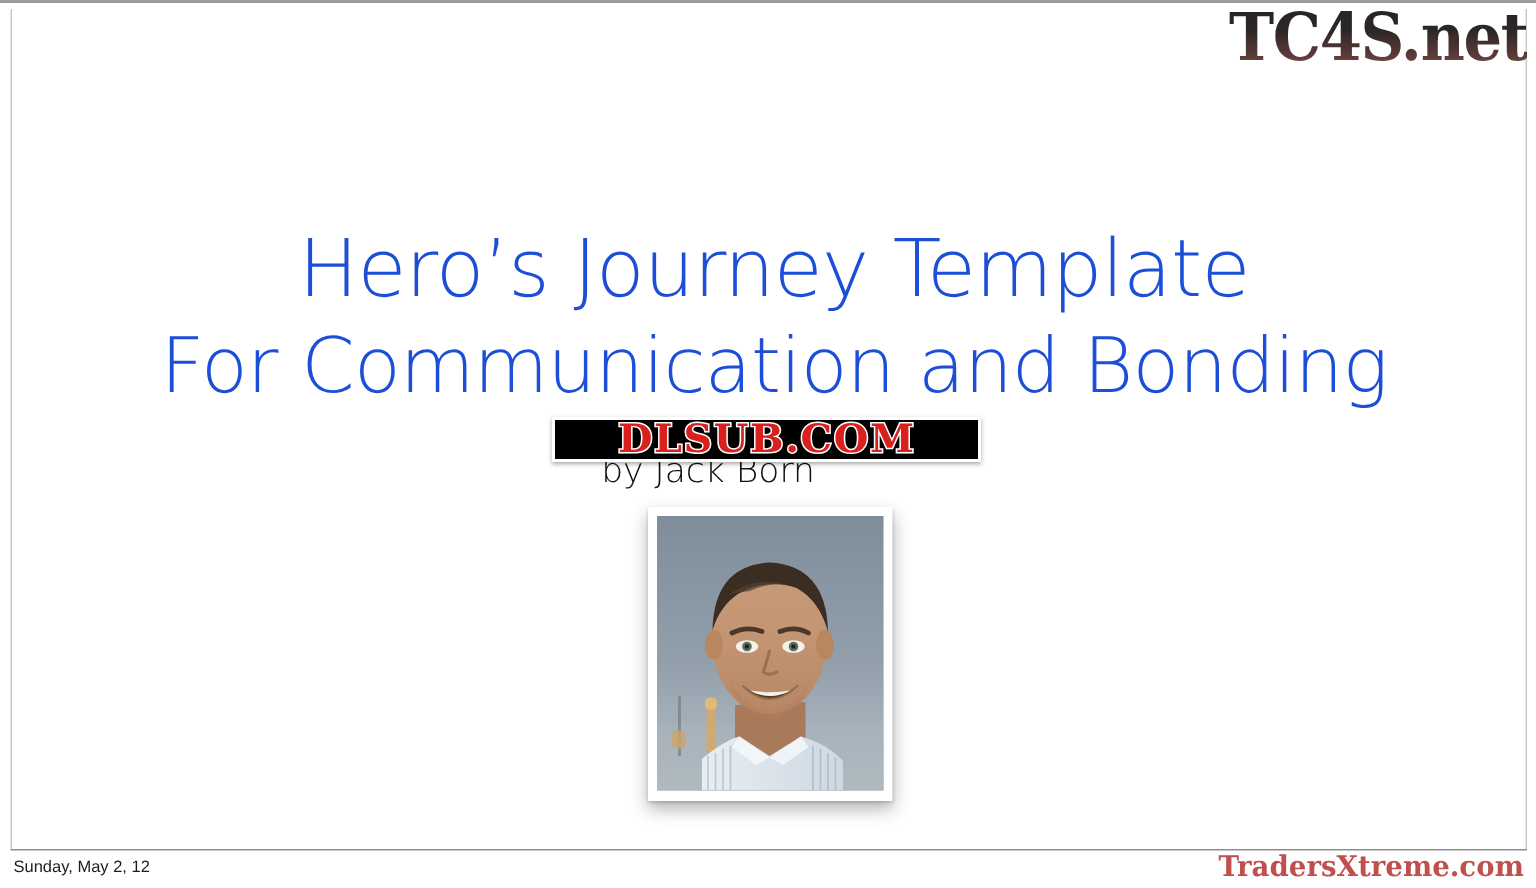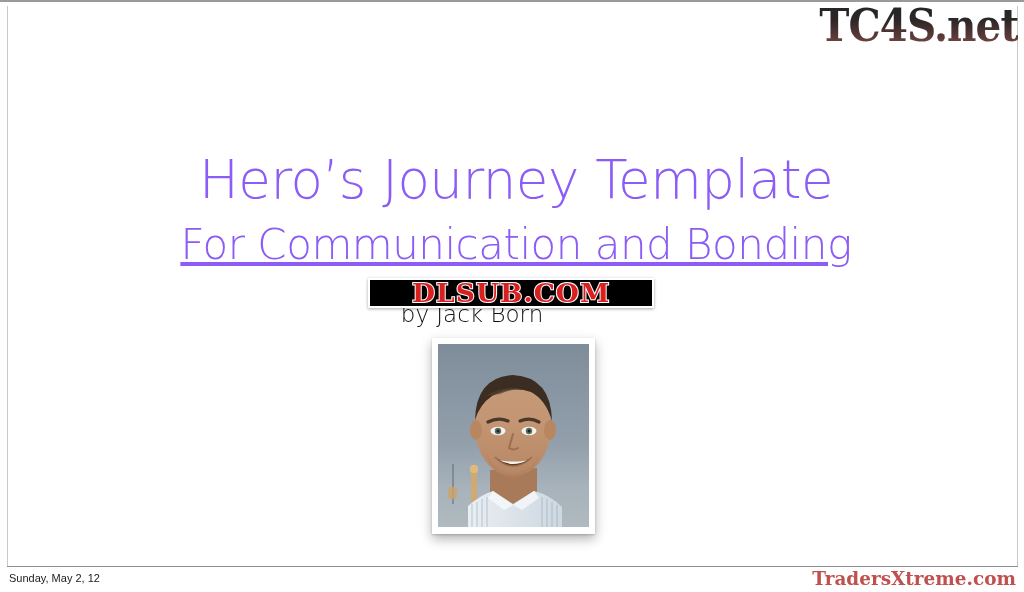--- a/index.html
+++ b/index.html
@@ -50,35 +50,34 @@
   .title-block {
     position: absolute;
     left: 0;
     top: 148px;
     width: 1024px;
     text-align: center;
     pointer-events: none;
   }
   .title-line {
     display: block;
-    color: #8b5cf6;
+    color: #1d4ed8;
     font-family: "DejaVu Sans", sans-serif;
     font-weight: 300;
     font-stretch: condensed;
     letter-spacing: -0.5px;
     margin-left: 8px;
   }
   .title-line-1 {
     font-size: 53px;
     line-height: 64px;
   }
   .title-line-2 {
-    font-size: 42px;
+    font-size: 51px;
     line-height: 66px;
-    text-decoration: underline;
   }
 
   
   .byline {
     position: absolute;
     left: 0;
     top: 301px;
     width: 944px;
     text-align: center;
     color: #111111;

